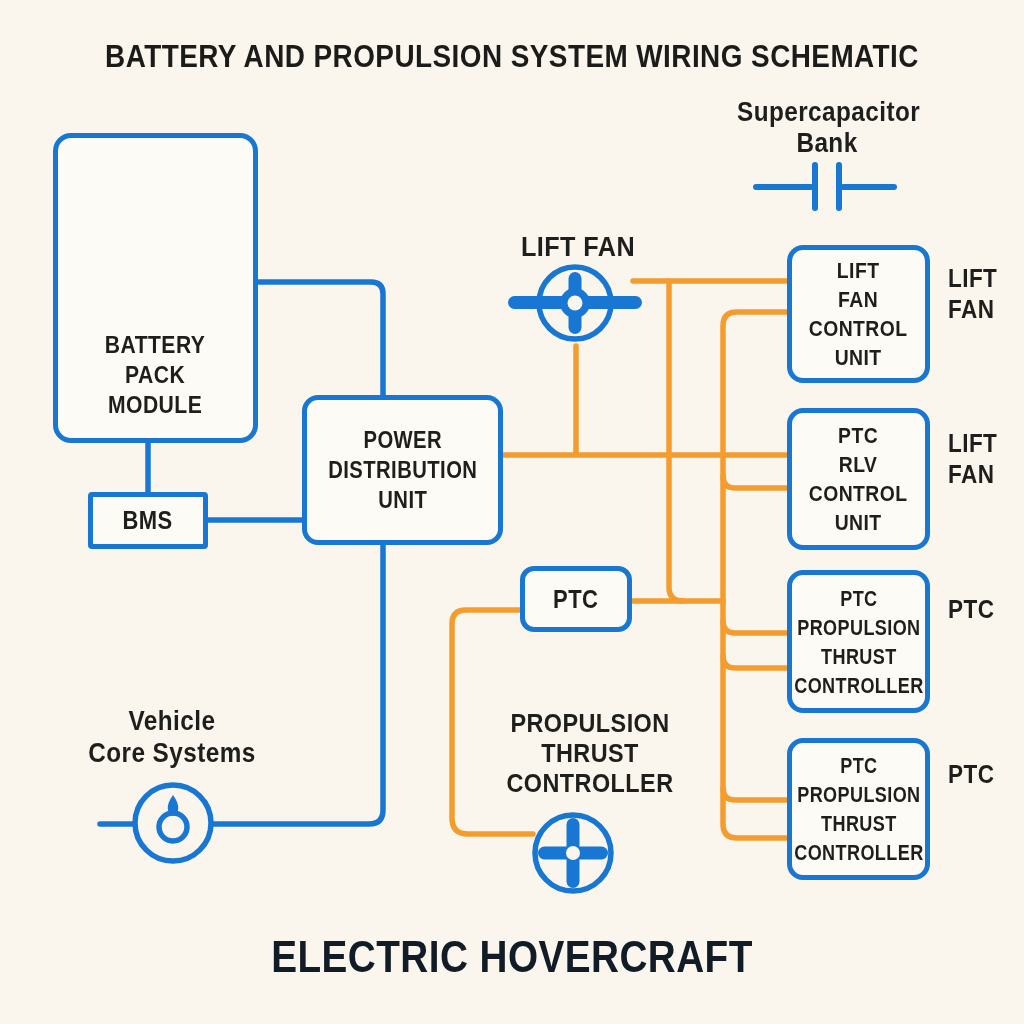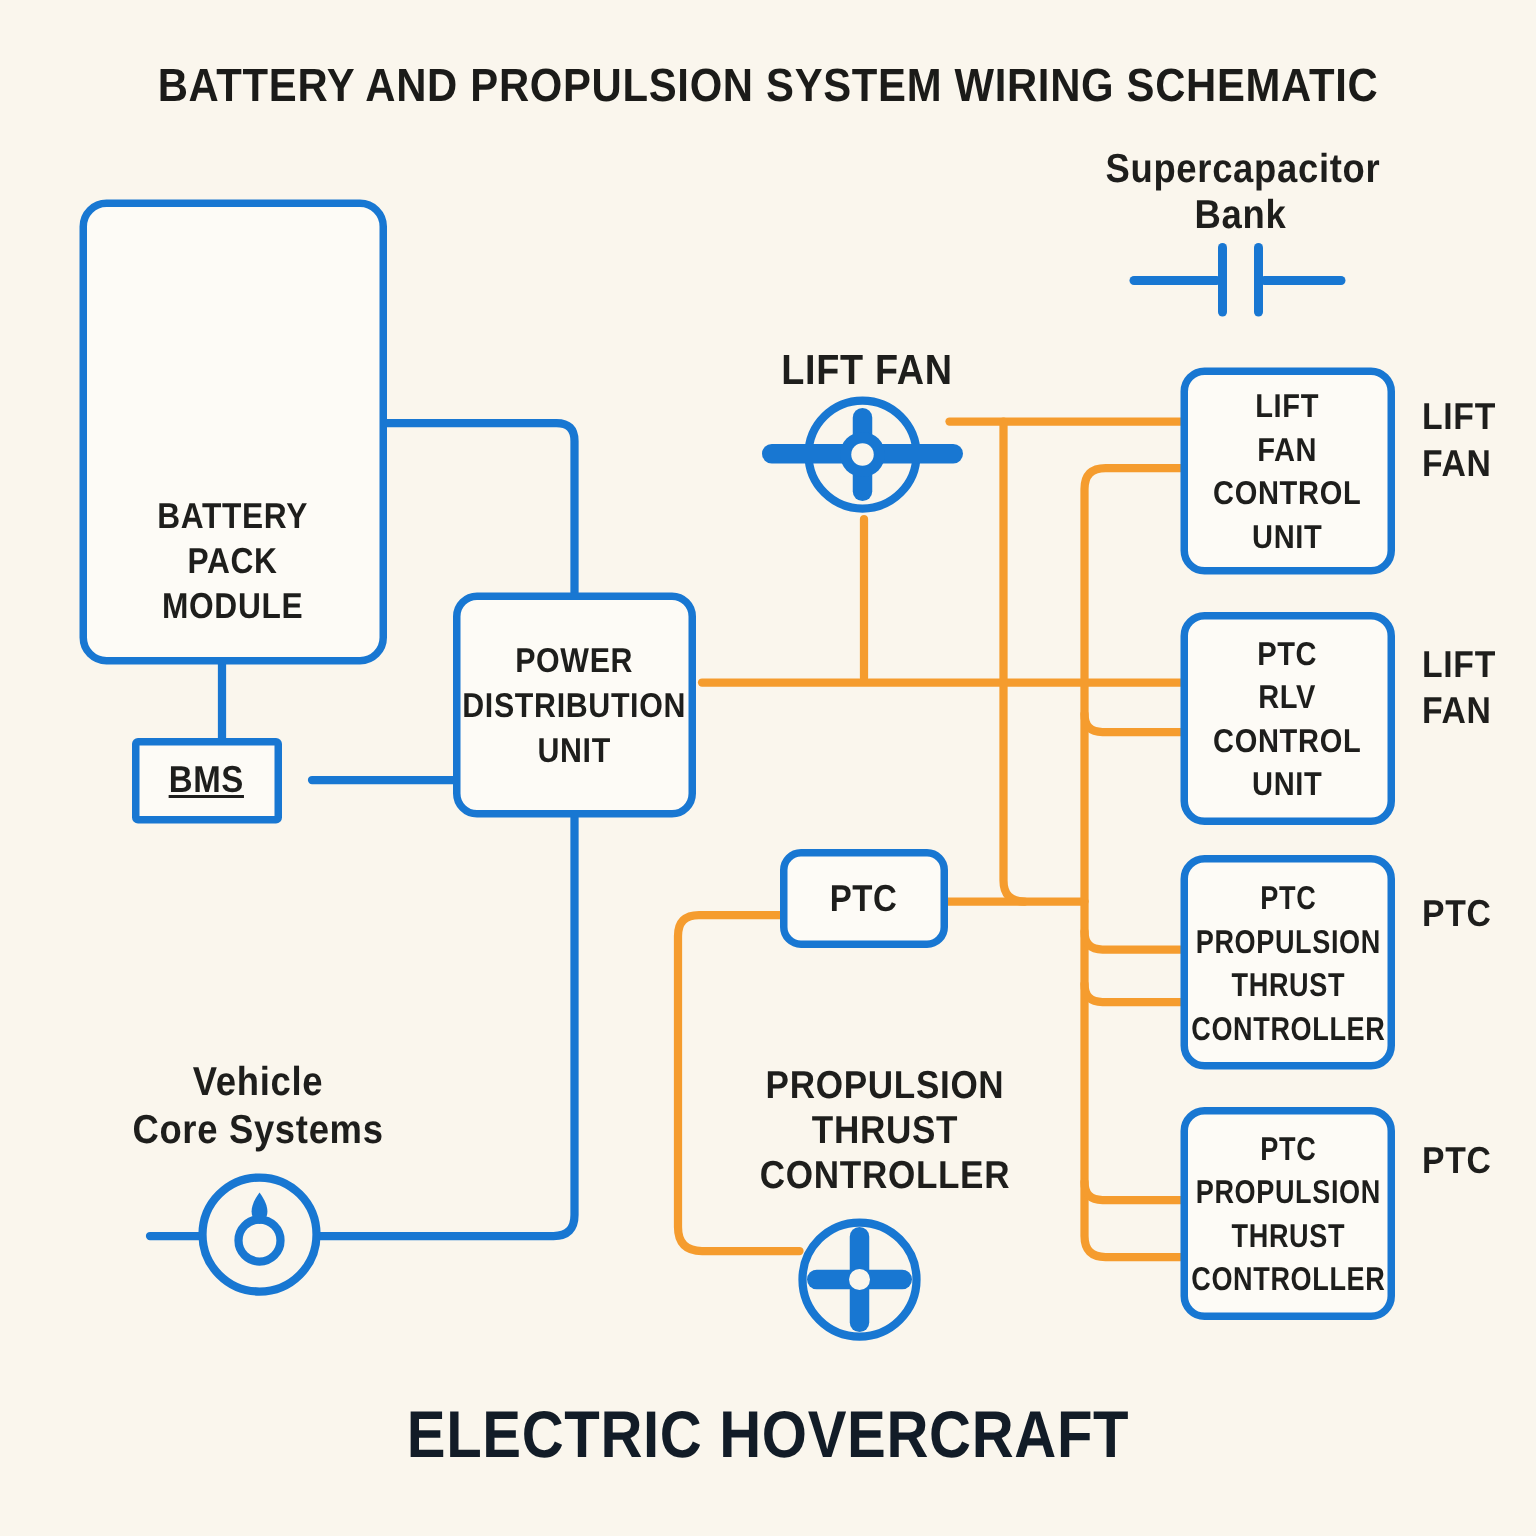--- a/index.html
+++ b/index.html
@@ -103,27 +103,27 @@
 <div class="footertitle">ELECTRIC HOVERCRAFT</div>
 
 <div class="box" style="left:53px;top:133px;width:205px;height:310px;border-radius:18px;justify-content:flex-end;padding-bottom:18px;">
   <div class="boxlabel" style="font-size:24px;">
     <div style="line-height:30px;font-size:24px;">BATTERY</div>
     <div style="line-height:30px;font-size:24px;">PACK</div>
     <div style="line-height:30px;font-size:24px;">MODULE</div>
   </div>
 </div>
 
-<div class="box" style="left:88px;top:492px;width:100px;height:57px;border-radius:4px;text-decoration:underline;">
+<div class="box" style="left:88px;top:492px;width:120px;height:57px;border-radius:4px;">
   <div class="boxlabel">
     <div style="font-size:25px;">BMS</div>
   </div>
 </div>
 
-<div class="box" style="left:302px;top:395px;width:162px;height:150px;">
+<div class="box" style="left:302px;top:395px;width:201px;height:150px;">
   <div class="boxlabel">
     <div style="line-height:30px;font-size:23px;">POWER</div>
     <div style="line-height:30px;font-size:23px;">DISTRIBUTION</div>
     <div style="line-height:30px;font-size:23px;">UNIT</div>
   </div>
 </div>
 
 <div class="box" style="left:520px;top:566px;width:112px;height:66px;border-radius:14px;">
   <div class="boxlabel">
     <div style="font-size:25px;">PTC</div>

